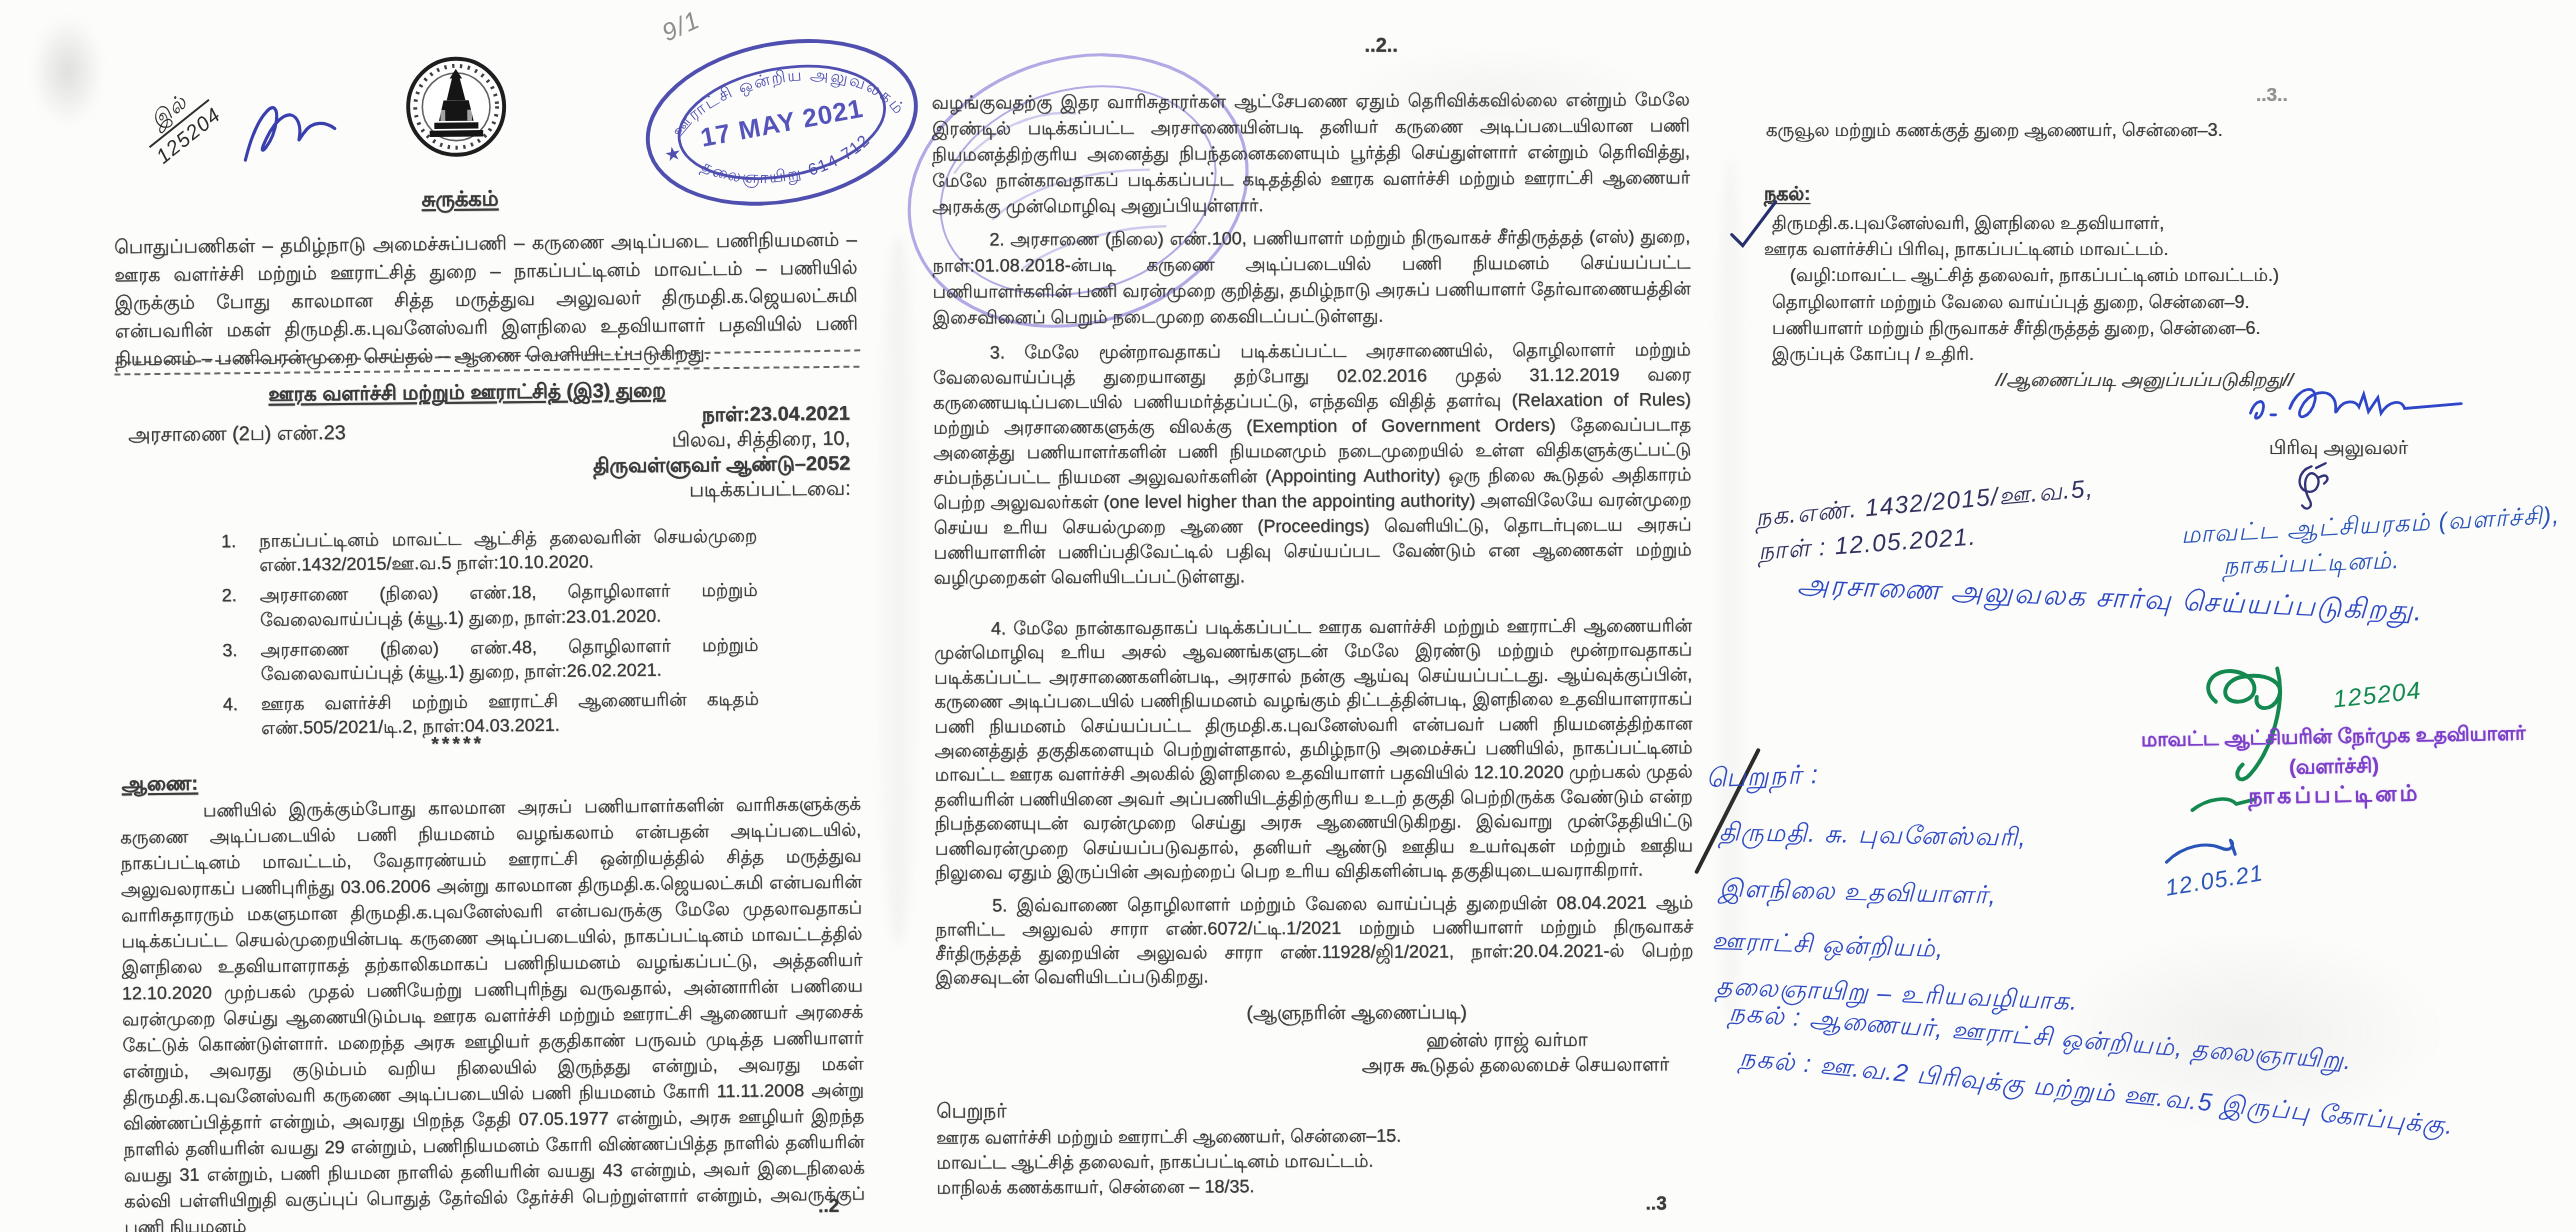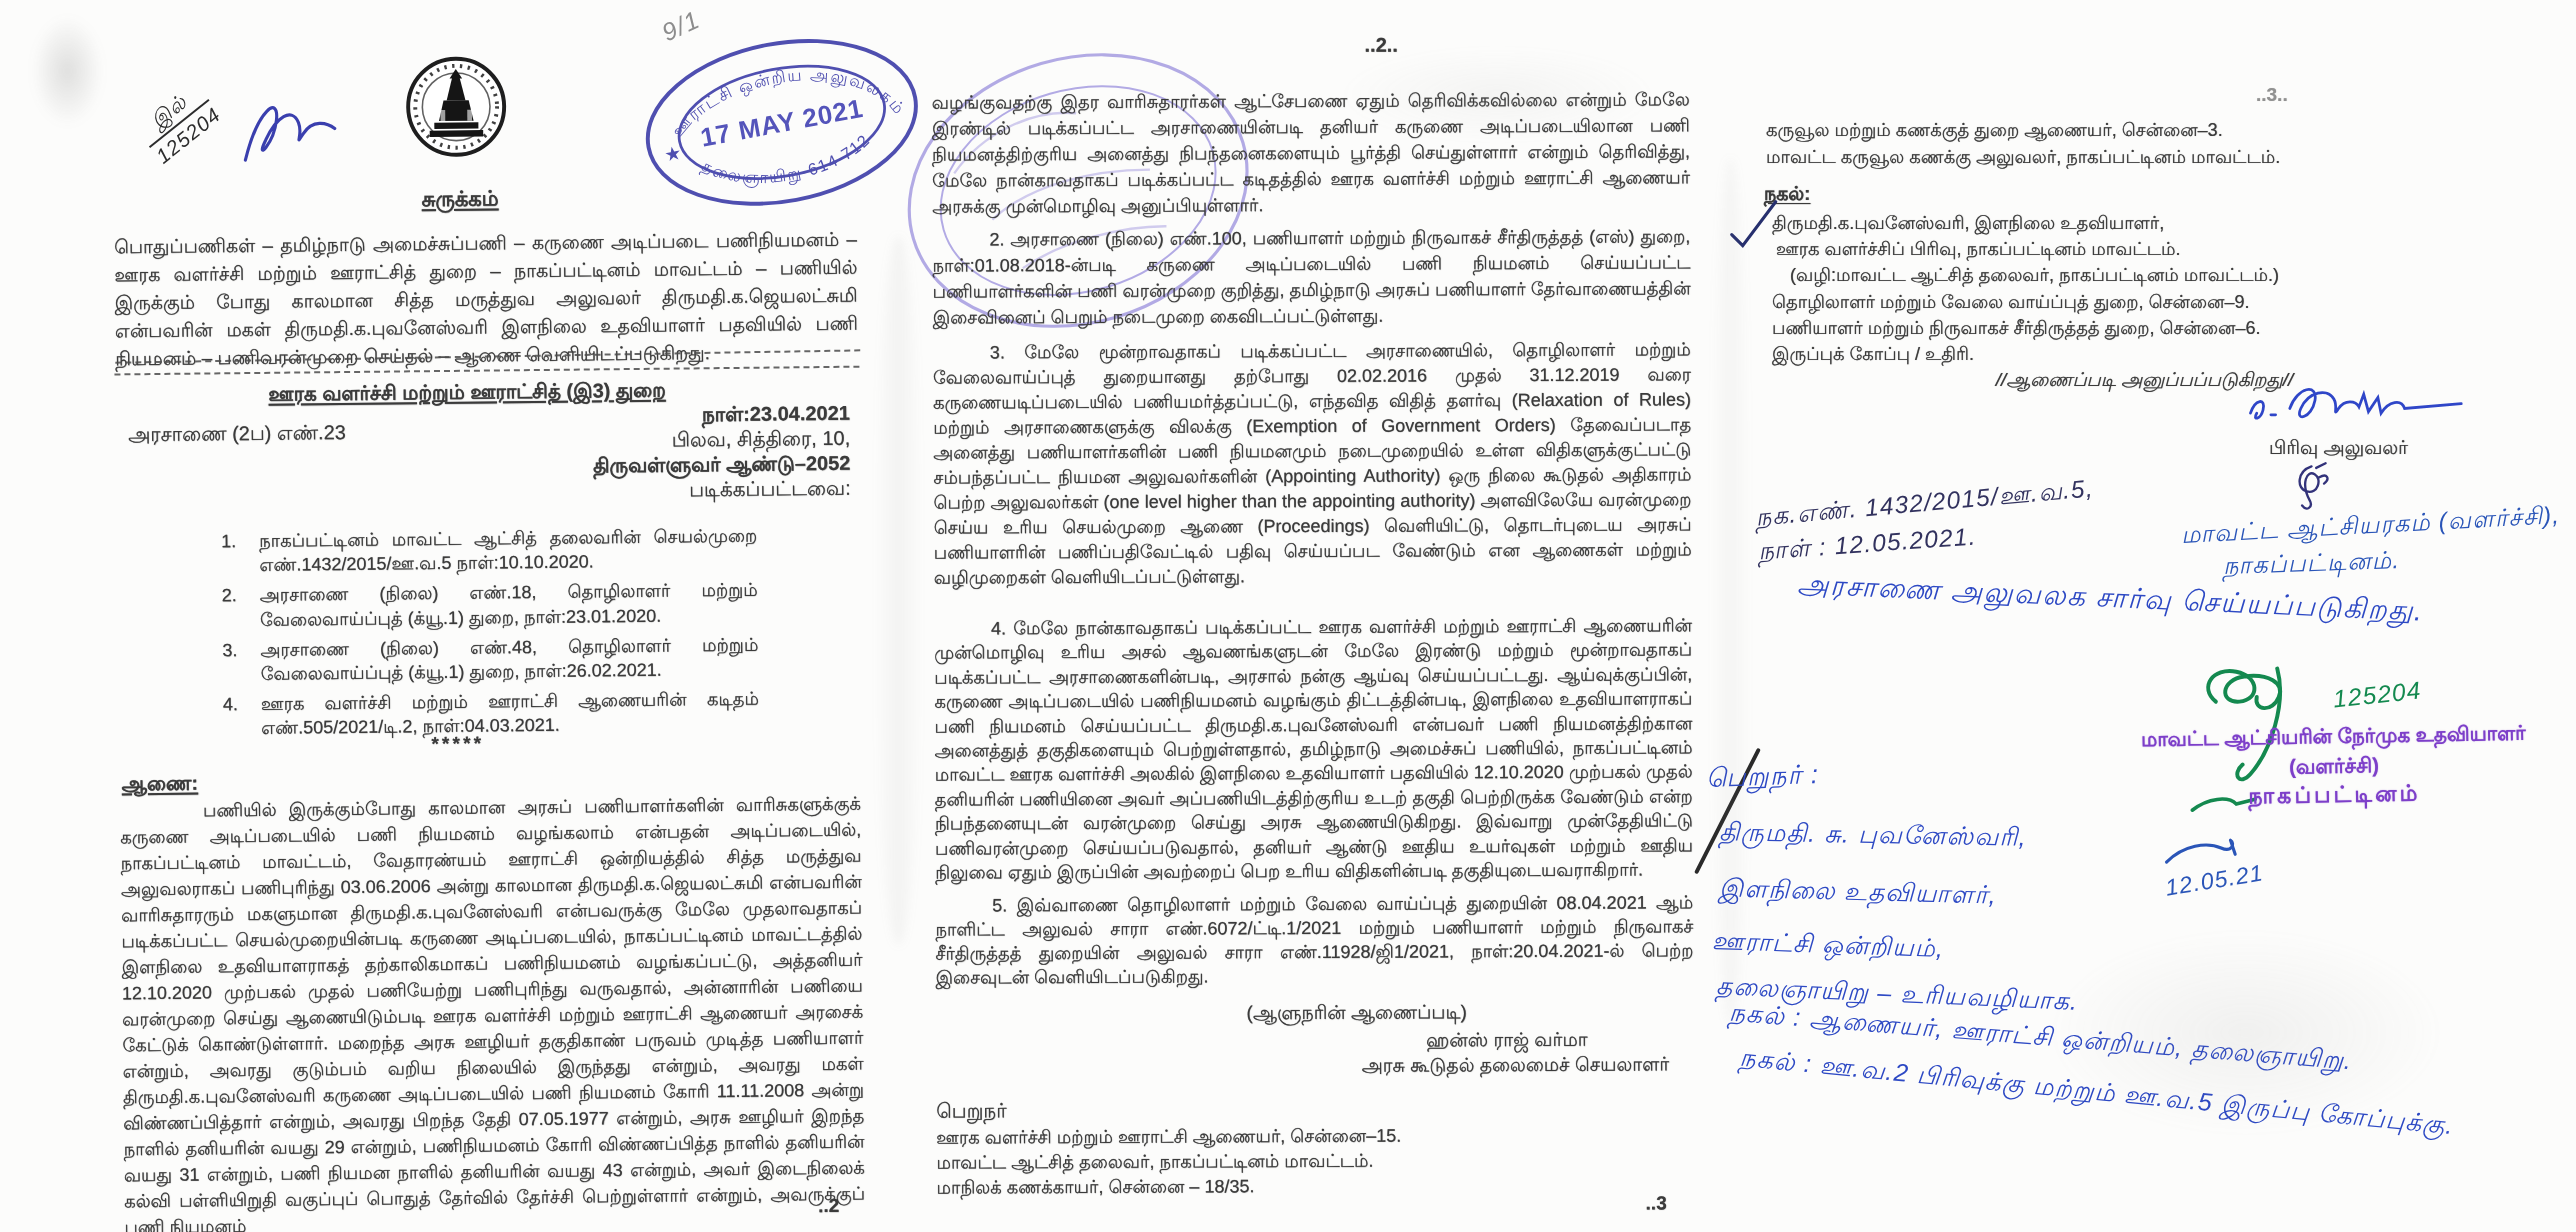--- a/index.html
+++ b/index.html
@@ -156,30 +156,29 @@
   <div class="abs t" style="left:4px;top:1174px;font-size:18px;">மாநிலக் கணக்காயர், சென்னை – 18/35.</div>
 
   <div class="abs t b" style="left:713px;top:1192px;font-size:19px;">..3</div>
 </div>
 
 <div class="page" style="left:1695px;width:881px;">
 
   <div class="abs t b faint" style="left:561px;top:82px;font-size:19px;">..3..</div>
 
   <div class="abs t" style="left:71px;top:118px;font-size:18px;">கருவூல மற்றும் கணக்குத் துறை ஆணையர், சென்னை–3.</div>
-  <div class="abs t" style="left:71px;top:145px;font-size:18px;">மாவட்ட கருவூல கணக்கு அலுவலர், நாகப்பட்டினம் மாவட்டம்.</div>
 
   <div class="abs t b u" style="left:69px;top:181px;font-size:19px;">நகல்:</div>
 
   <svg class="abs" style="left:32px;top:197px;" width="55" height="55" viewBox="0 0 70 70">
     <path d="M6,48 L20,62 L62,6" fill="none" stroke="#27306e" stroke-width="4" stroke-linecap="round"></path>
   </svg>
 
   <div class="abs t" style="left:77px;top:211px;font-size:18px;">திருமதி.க.புவனேஸ்வரி, இளநிலை உதவியாளர்,</div>
-  <div class="abs t" style="left:81px;top:237px;font-size:18px;">ஊரக வளர்ச்சிப் பிரிவு, நாகப்பட்டினம் மாவட்டம்.</div>
+  <div class="abs t" style="left:69px;top:237px;font-size:18px;">ஊரக வளர்ச்சிப் பிரிவு, நாகப்பட்டினம் மாவட்டம்.</div>
   <div class="abs t" style="left:95px;top:263px;font-size:18px;">(வழி:மாவட்ட ஆட்சித் தலைவர், நாகப்பட்டினம் மாவட்டம்.)</div>
   <div class="abs t" style="left:77px;top:290px;font-size:18px;">தொழிலாளர் மற்றும் வேலை வாய்ப்புத் துறை, சென்னை–9.</div>
   <div class="abs t" style="left:77px;top:316px;font-size:18px;">பணியாளர் மற்றும் நிருவாகச் சீர்திருத்தத் துறை, சென்னை–6.</div>
   <div class="abs t" style="left:77px;top:342px;font-size:18px;">இருப்புக் கோப்பு / உதிரி.</div>
 
   <div class="abs t c" style="left:284px;top:367px;width:331px;font-size:19px;font-style:italic;">//ஆணைப்படி அனுப்பப்படுகிறது//</div>
 
   <svg class="abs" style="left:544px;top:377px;" width="229" height="59" viewBox="0 0 290 75">
     <path d="M14,46 C20,28 34,26 30,42 C27,54 16,56 22,46 M40,48 L46,48" fill="none" stroke="#2f46c8" stroke-width="3.5" stroke-linecap="round"></path>
     <path d="M64,40 C74,12 100,8 96,30 C92,52 70,58 78,40 C88,18 112,14 120,28 C126,38 118,52 126,40 C134,28 148,30 152,38 L158,22 L164,44 L176,26 L180,46 C190,30 206,28 210,40 L282,34" fill="none" stroke="#2f46c8" stroke-width="3.5" stroke-linecap="round"></path>

